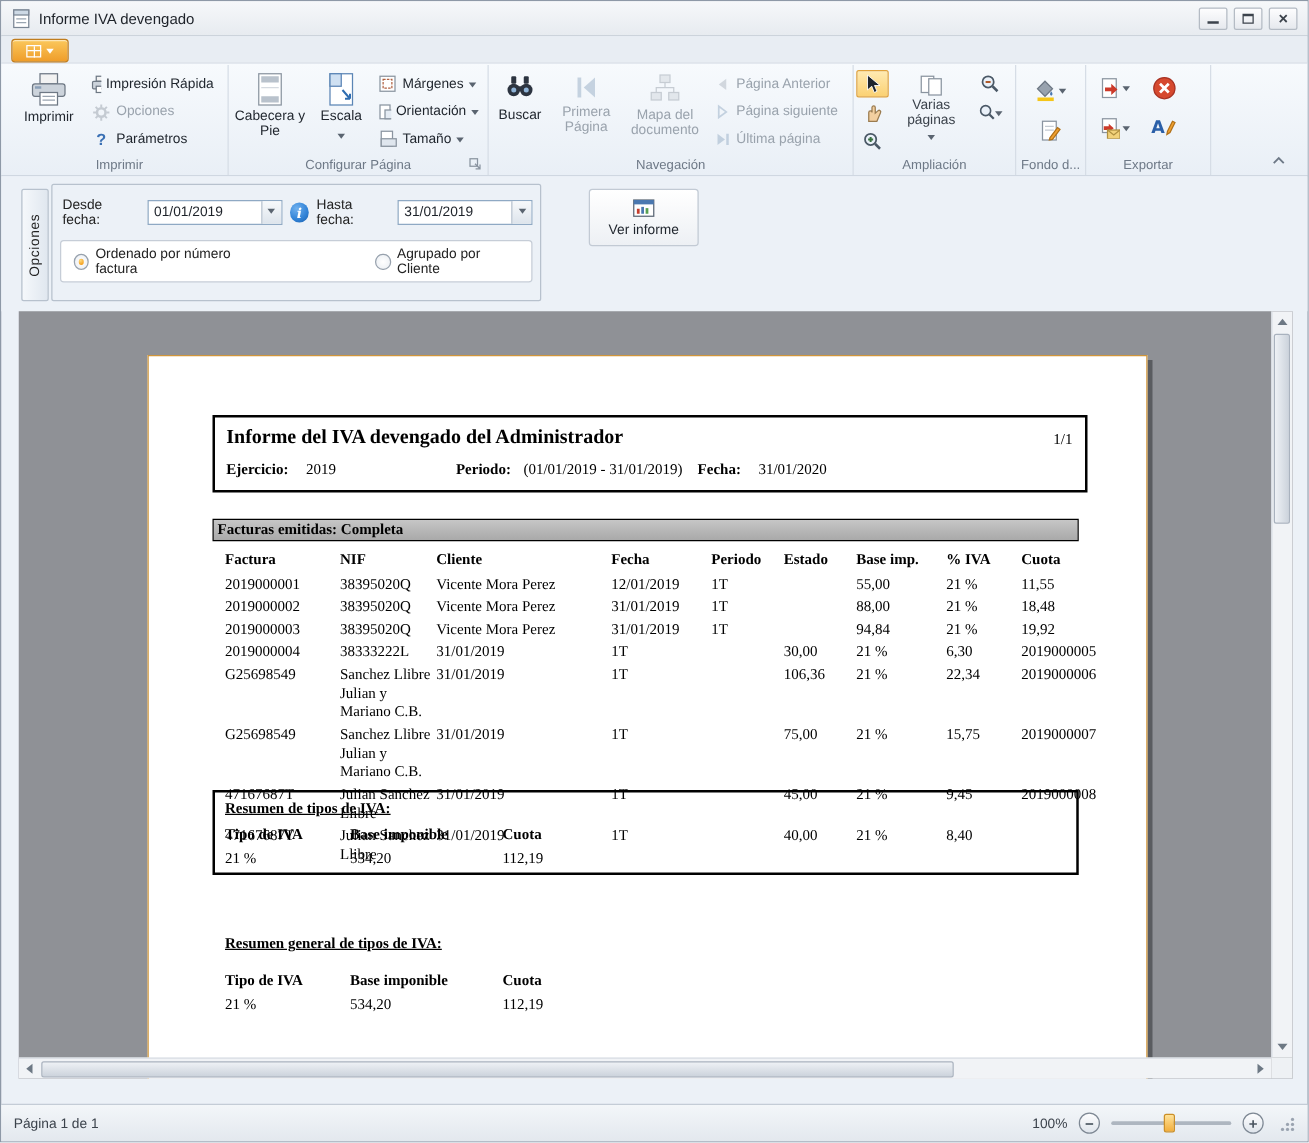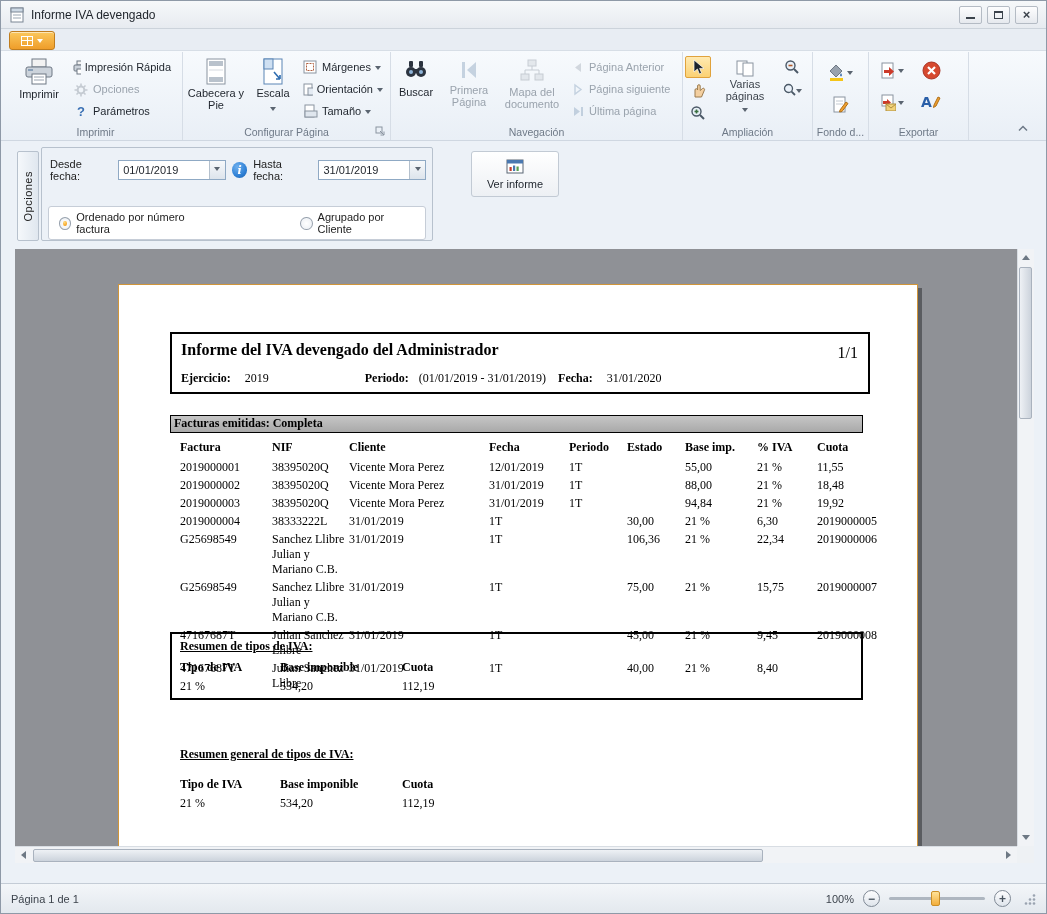--- a/index.html
+++ b/index.html
@@ -48,34 +48,34 @@
   .opt-panel{position:absolute;top:140px;left:0;right:0;height:108px;background:#ecf1f7}
   .opt-tab{position:absolute;left:16px;top:10px;width:22px;height:90px;border:1px solid #b7c1cd;border-radius:2px;background:linear-gradient(90deg,#f5f8fb,#e0e7ef);display:flex;align-items:center;justify-content:center}
   .opt-tab span{writing-mode:vertical-rl;transform:rotate(180deg);font-size:11px;color:#3c4document4c;letter-spacing:.5px}
   .opt-box{position:absolute;left:40px;top:6px;width:392px;height:94px;border:1px solid #b7c1cd;border-radius:2px}
   .opt-row1{display:flex;align-items:center;gap:6px;padding:10px 6px 0 8px}
   .combo{width:112px;height:20px;background:#fff;border:1px solid #8fa9c4;display:flex;align-items:stretch}
   .combo-text{flex:1;padding:3px 4px 0 4px;font-size:11px;color:#1d2229}
   .combo-btn{width:16px;border-left:1px solid #b4c0cd;background:linear-gradient(#f7f9fb,#dde4ec);display:flex;align-items:center;justify-content:center}
   .combo-btn .dd{margin-top:0}
   .info-ic{width:16px;height:16px;border-radius:50%;background:radial-gradient(circle at 35% 30%,#6fb0ee,#2f81d6 60%,#1d5ea8);color:#fff;display:flex;align-items:center;justify-content:center;font:italic bold 11px "DejaVu Serif",serif}
-  .radio-box{margin:24px 6px 0 6px;height:26px;background:#fff;border:1px solid #c6cdd7;border-radius:3px;display:flex;align-items:center;gap:8px;padding:16px 10px}
+  .radio-box{margin:10px 6px 0 6px;height:26px;background:#fff;border:1px solid #c6cdd7;border-radius:3px;display:flex;align-items:center;gap:8px;padding:16px 10px}
   .radio-item{display:flex;align-items:center;gap:5px}
   .radio{width:13px;height:13px;border-radius:50%;border:1px solid #97a1ad;background:radial-gradient(#ffffff,#e9edf2);position:relative}
   .radio.checked::after{content:"";position:absolute;inset:3px;border-radius:50%;background:radial-gradient(circle at 35% 30%,#ffd97a,#f08c00)}
   .radio-item:nth-child(2){margin-left:80px}
   .ver-btn{position:absolute;left:470px;top:10px;width:88px;height:46px;background:linear-gradient(#ffffff,#edf0f4);border:1px solid #c2cad4;border-radius:3px;display:flex;flex-direction:column;align-items:center;justify-content:center;gap:4px;color:#1e242c}
 
   
   .preview{position:absolute;left:14px;top:248px;width:1019px;height:614px;background:#8f9196;overflow:hidden}
   .page{position:absolute;left:103px;top:35px;width:800px;height:600px;background:#fff;border:1px solid #d0953a;box-shadow:4px 4px 0 #5a5c60;font-family:Liberation Serif, serif;font-size:12px;color:#000}
   .rpt-headerbox{position:absolute;left:51px;top:47px;width:700px;height:62px;border:2px solid #000;padding:7px 10px 0 9px}
   .rpt-title-row{display:flex;align-items:flex-start}
   .rpt-title{font-size:16px;font-weight:bold}
-  .rpt-pageind{margin-left:auto;font-size:16px;padding-top:3px}
+  .rpt-pageind{margin-left:auto;font-size:12px;padding-top:3px}
   .rpt-meta{display:flex;align-items:baseline;margin-top:9px}
   .b{font-weight:bold}
   .rpt-meta .v1{margin-left:14px}
   .rpt-meta .l2{margin-left:96px}
   .rpt-meta .v2{margin-left:10px}
   .rpt-meta .l3{margin-left:12px}
   .rpt-meta .v3{margin-left:14px}
   .rpt-secbar{position:absolute;left:51px;top:130px;width:693px;height:18px;background:linear-gradient(#c6c6c6,#a9a9a9);border:1px solid #000;font-weight:bold;line-height:15px;padding-left:3px}
   .rpt-table{position:absolute;left:61px;top:155px;width:690px;display:grid;grid-template-columns:92px 77px 140px 80px 58px 58px 72px 60px 53px;line-height:15px}
   .rpt-table>div{padding-bottom:3px}

